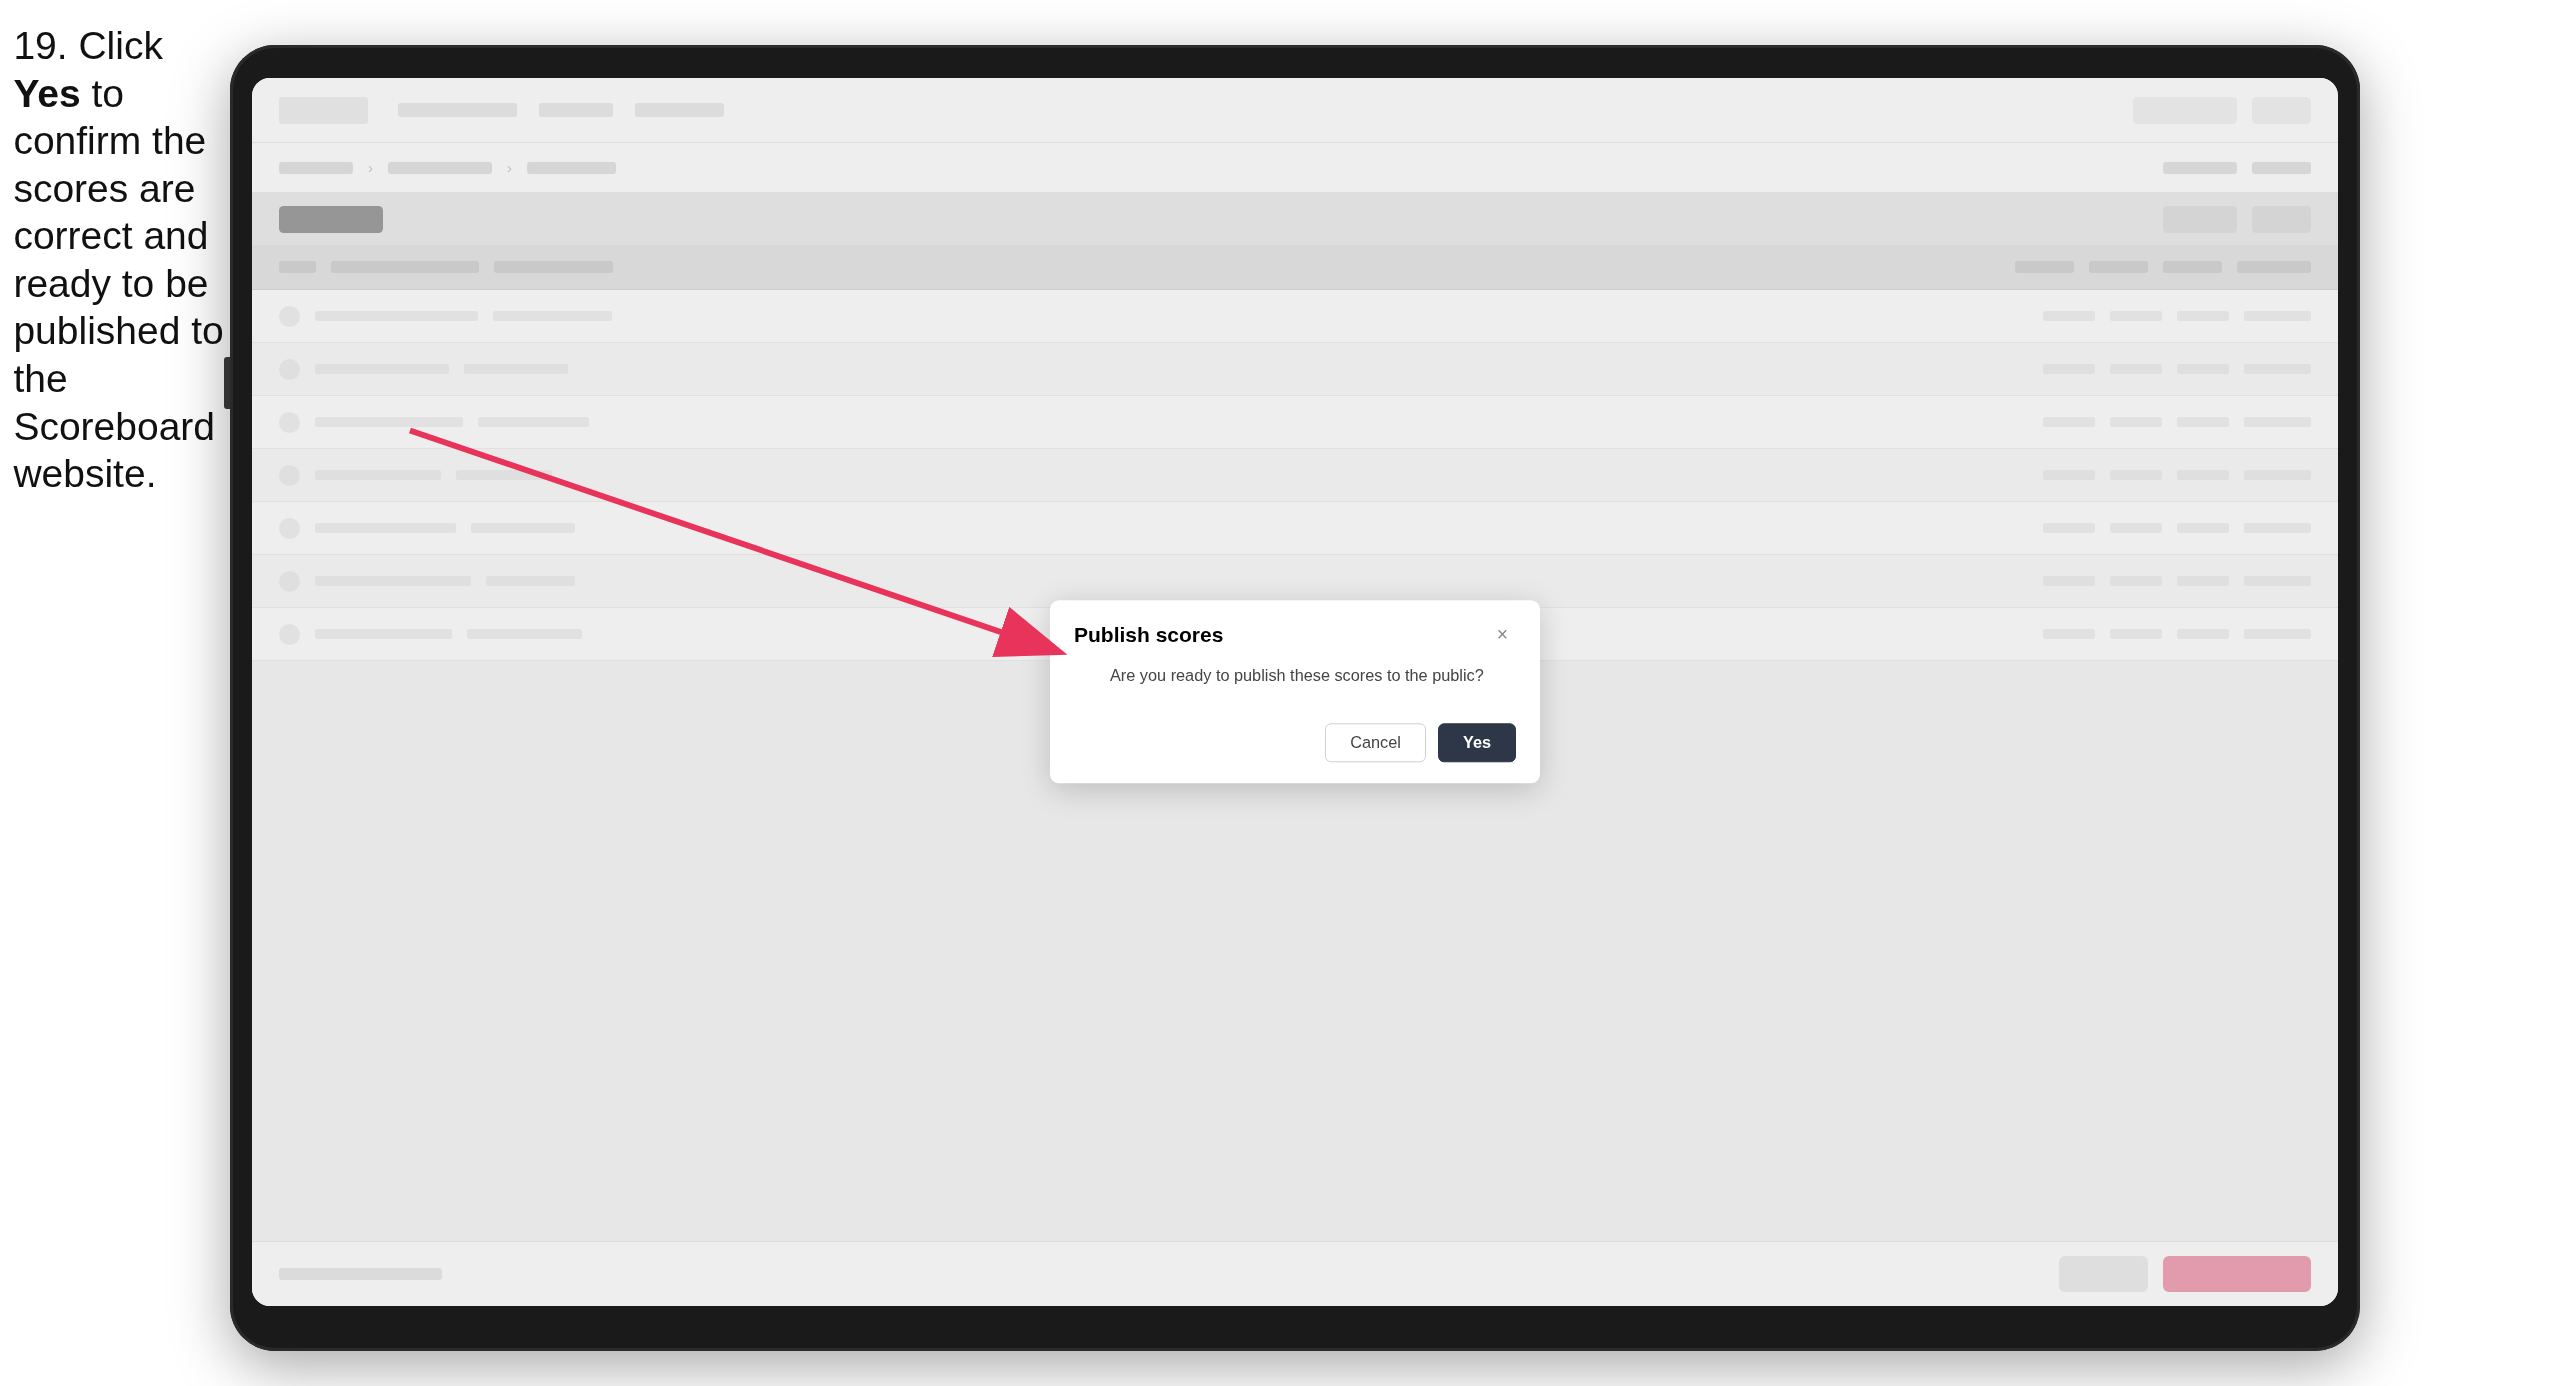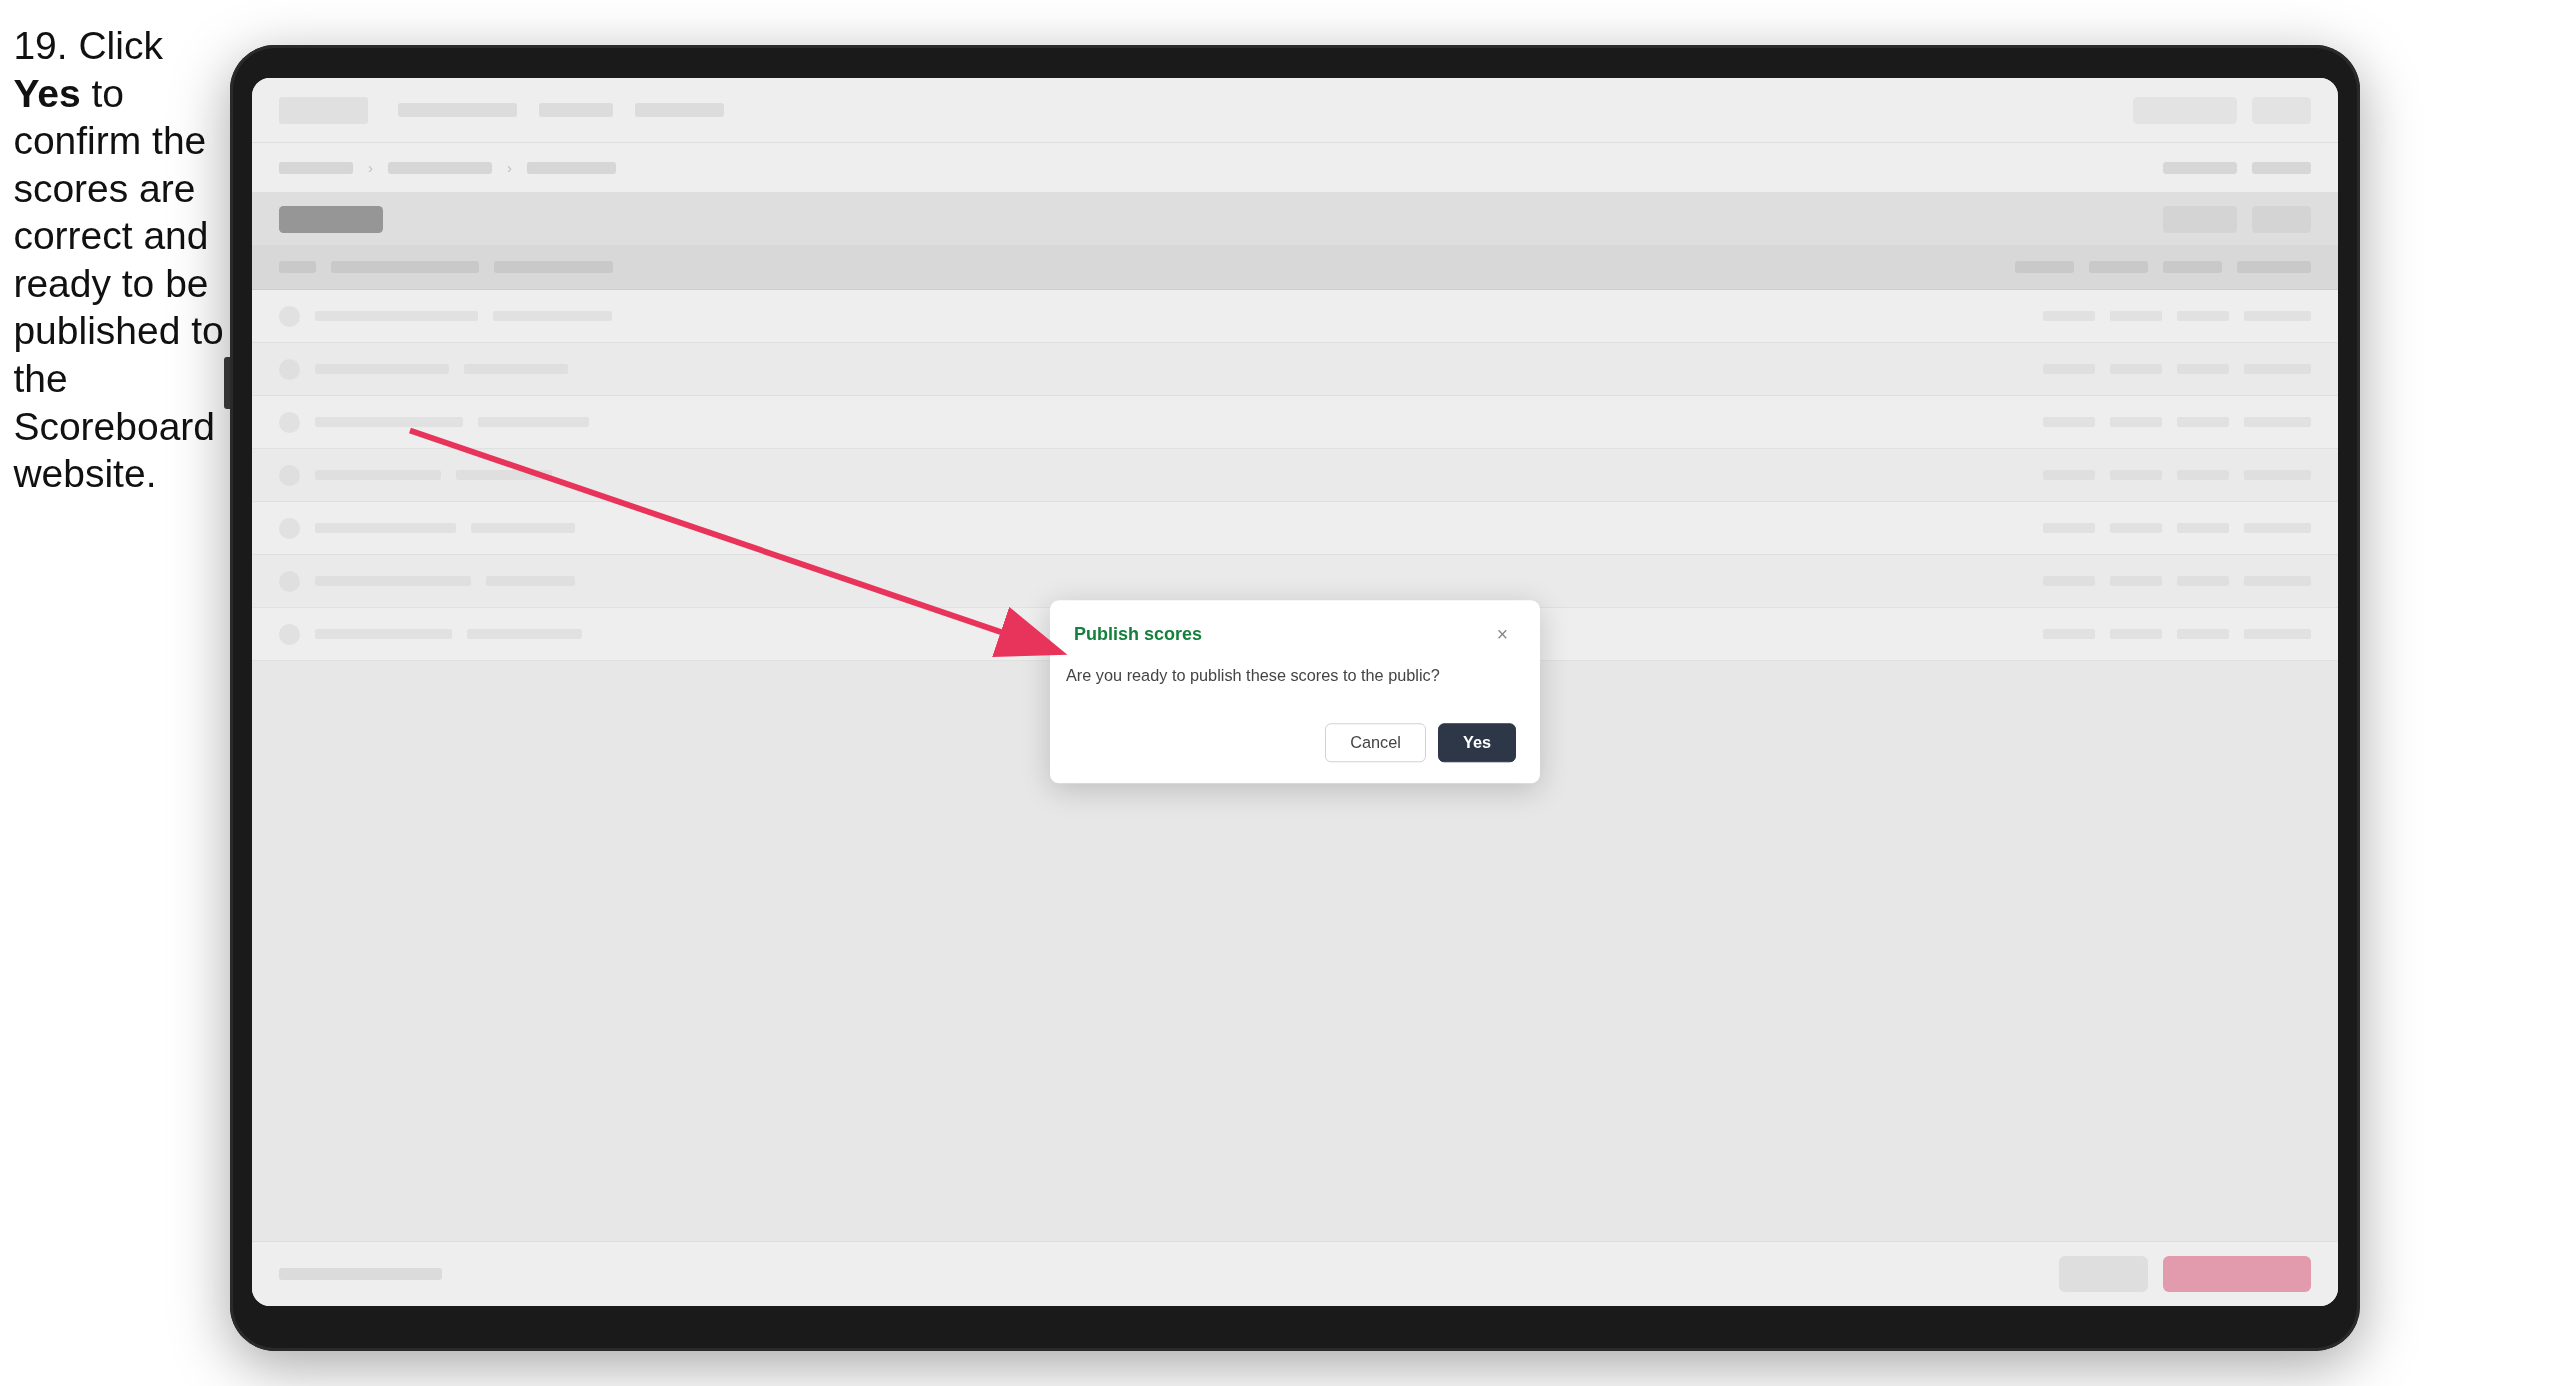--- a/index.html
+++ b/index.html
@@ -283,41 +283,42 @@
     }
 
     .modal-header {
       display: flex;
       align-items: center;
       justify-content: space-between;
       padding: 21px 24px 15px 24px;
     }
 
     .modal-title {
-      font-size: 18px;
+      font-size: 21px;
       font-weight: 600;
-      color: #15803d;
+      color: #000000;
     }
 
     .modal-close-btn {
       width: 27px;
       height: 27px;
       border: none;
       background: none;
       cursor: pointer;
       display: flex;
       align-items: center;
       justify-content: center;
       font-size: 19.3px;
       color: #888;
       border-radius: 50%;
     }
 
     .modal-body {
-      padding: 0 24px 21px 16px;
+      padding: 0 24px 21px 36px;
+      margin-left: 24px;
     }
 
     .modal-message {
       font-size: 16.3px;
       color: #444444;
       line-height: 1.5;
     }
 
     .modal-footer {
       display: flex;

